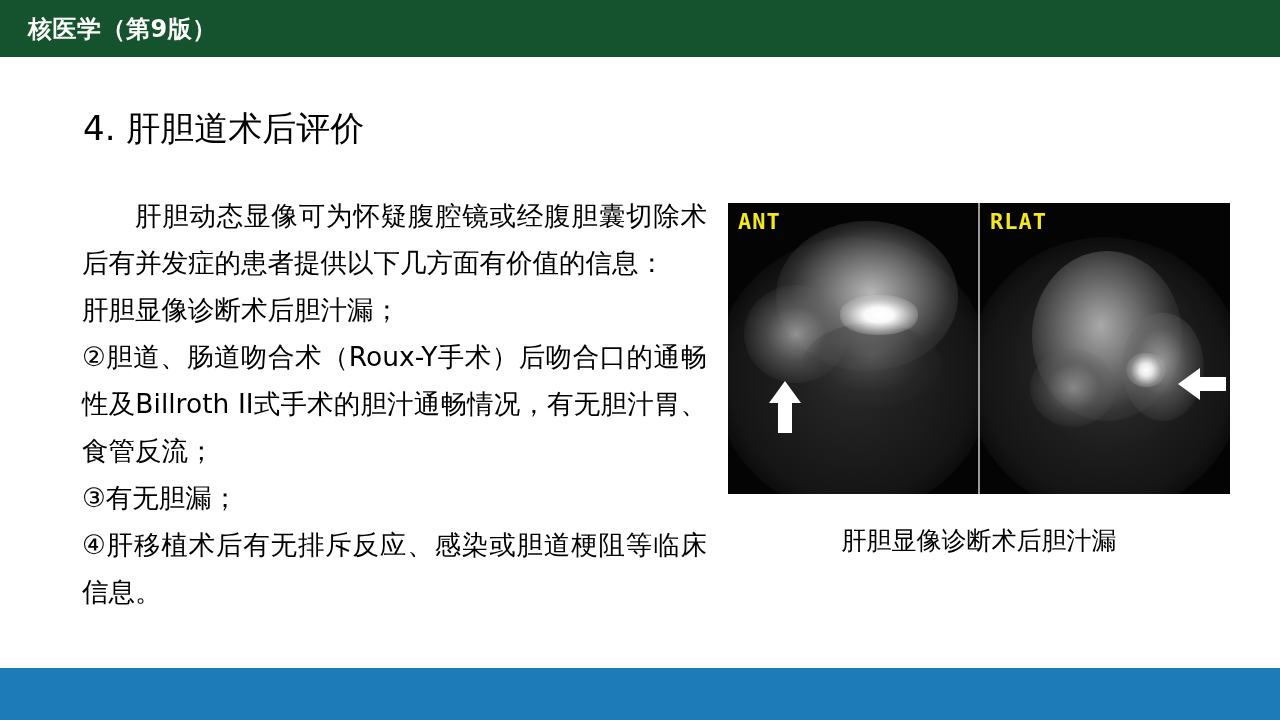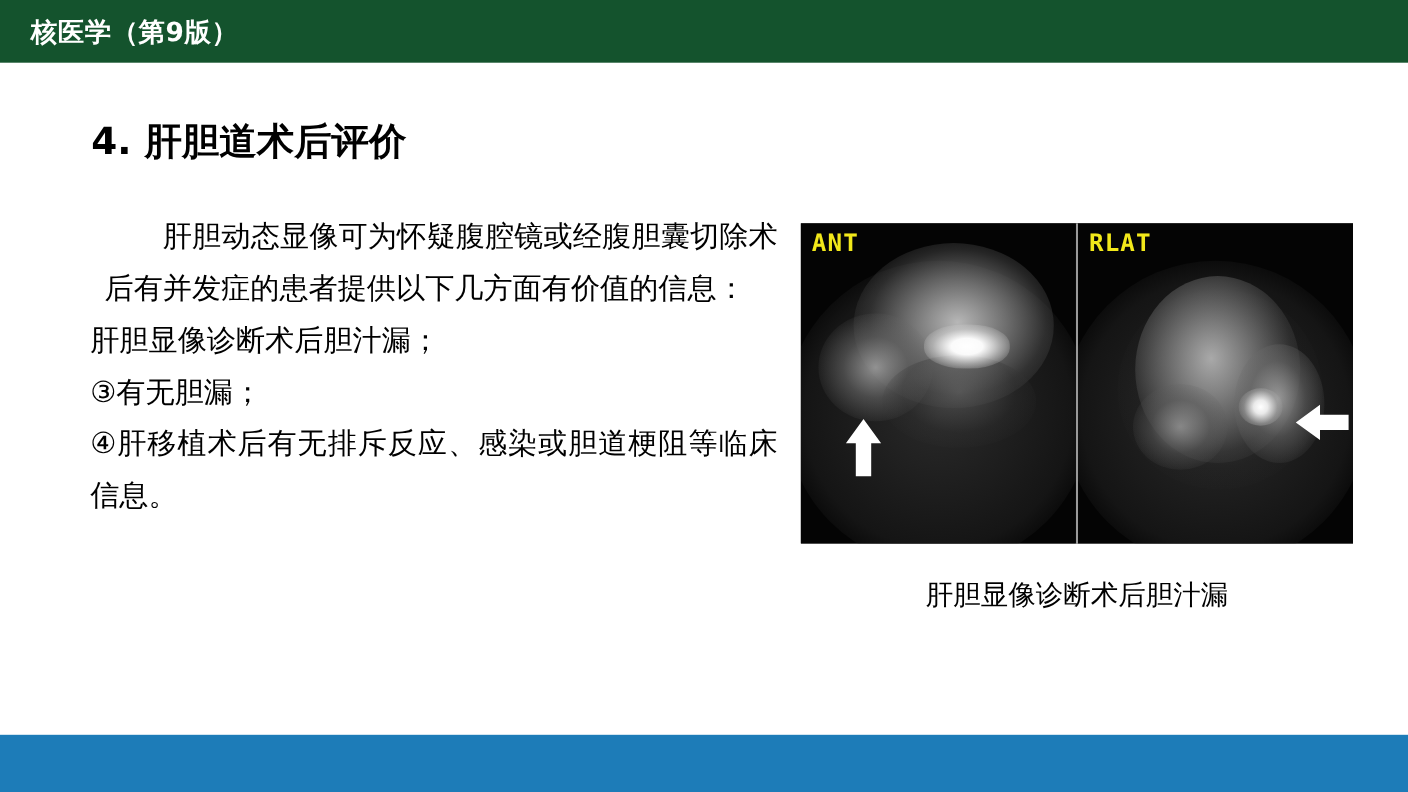--- a/index.html
+++ b/index.html
@@ -46,21 +46,21 @@
     height: 52px;
     background: #1D7CB8;
   }
 
   
   .slide-title {
     position: absolute;
     left: 83px;
     top: 106px;
     font-size: 34px;
-    font-weight: bold;
+    font-weight: normal;
     color: #000000;
     white-space: nowrap;
     font-family: "DejaVu Sans", "Liberation Sans", sans-serif;
   }
 
   
   .body-col {
     position: absolute;
     left: 82px;
     top: 192px;
@@ -70,21 +70,20 @@
     font-size: 26.5px;
     line-height: 47px;
     color: #000000;
     text-align: justify;
     text-justify: inter-ideograph;
     font-family: "DejaVu Sans", "Liberation Sans", sans-serif;
     margin: 0;
   }
   .para.indent {
     text-indent: 2em;
-    margin-left: 13px;
   }
 
   
   .figure {
     position: absolute;
     left: 728px;
     top: 203px;
   }
   .scan-pair {
     position: relative;
@@ -203,20 +202,21 @@
 
 <div class="top-banner">
   <div class="banner-title">核医学（第9版）</div>
 </div>
 
 <div class="slide-title">4. 肝胆道术后评价</div>
 
 <div class="body-col">
   <p class="para indent">肝胆动态显像可为怀疑腹腔镜或经腹胆囊切除术后有并发症的患者提供以下几方面有价值的信息：</p>
   <p class="para">肝胆显像诊断术后胆汁漏；</p>
+  <p class="para">②胆道、肠道吻合术（Roux-Y手术）后吻合口的通畅性及Billroth II式手术的胆汁通畅情况，有无胆汁胃、食管反流；</p>
   <p class="para">③有无胆漏；</p>
   <p class="para">④肝移植术后有无排斥反应、感染或胆道梗阻等临床信息。</p>
 </div>
 
 <div class="figure">
   <div class="scan-pair">
 
     <div class="scan-panel">
       <div class="field-circle"></div>
       <div class="blob ant-liver"></div>

